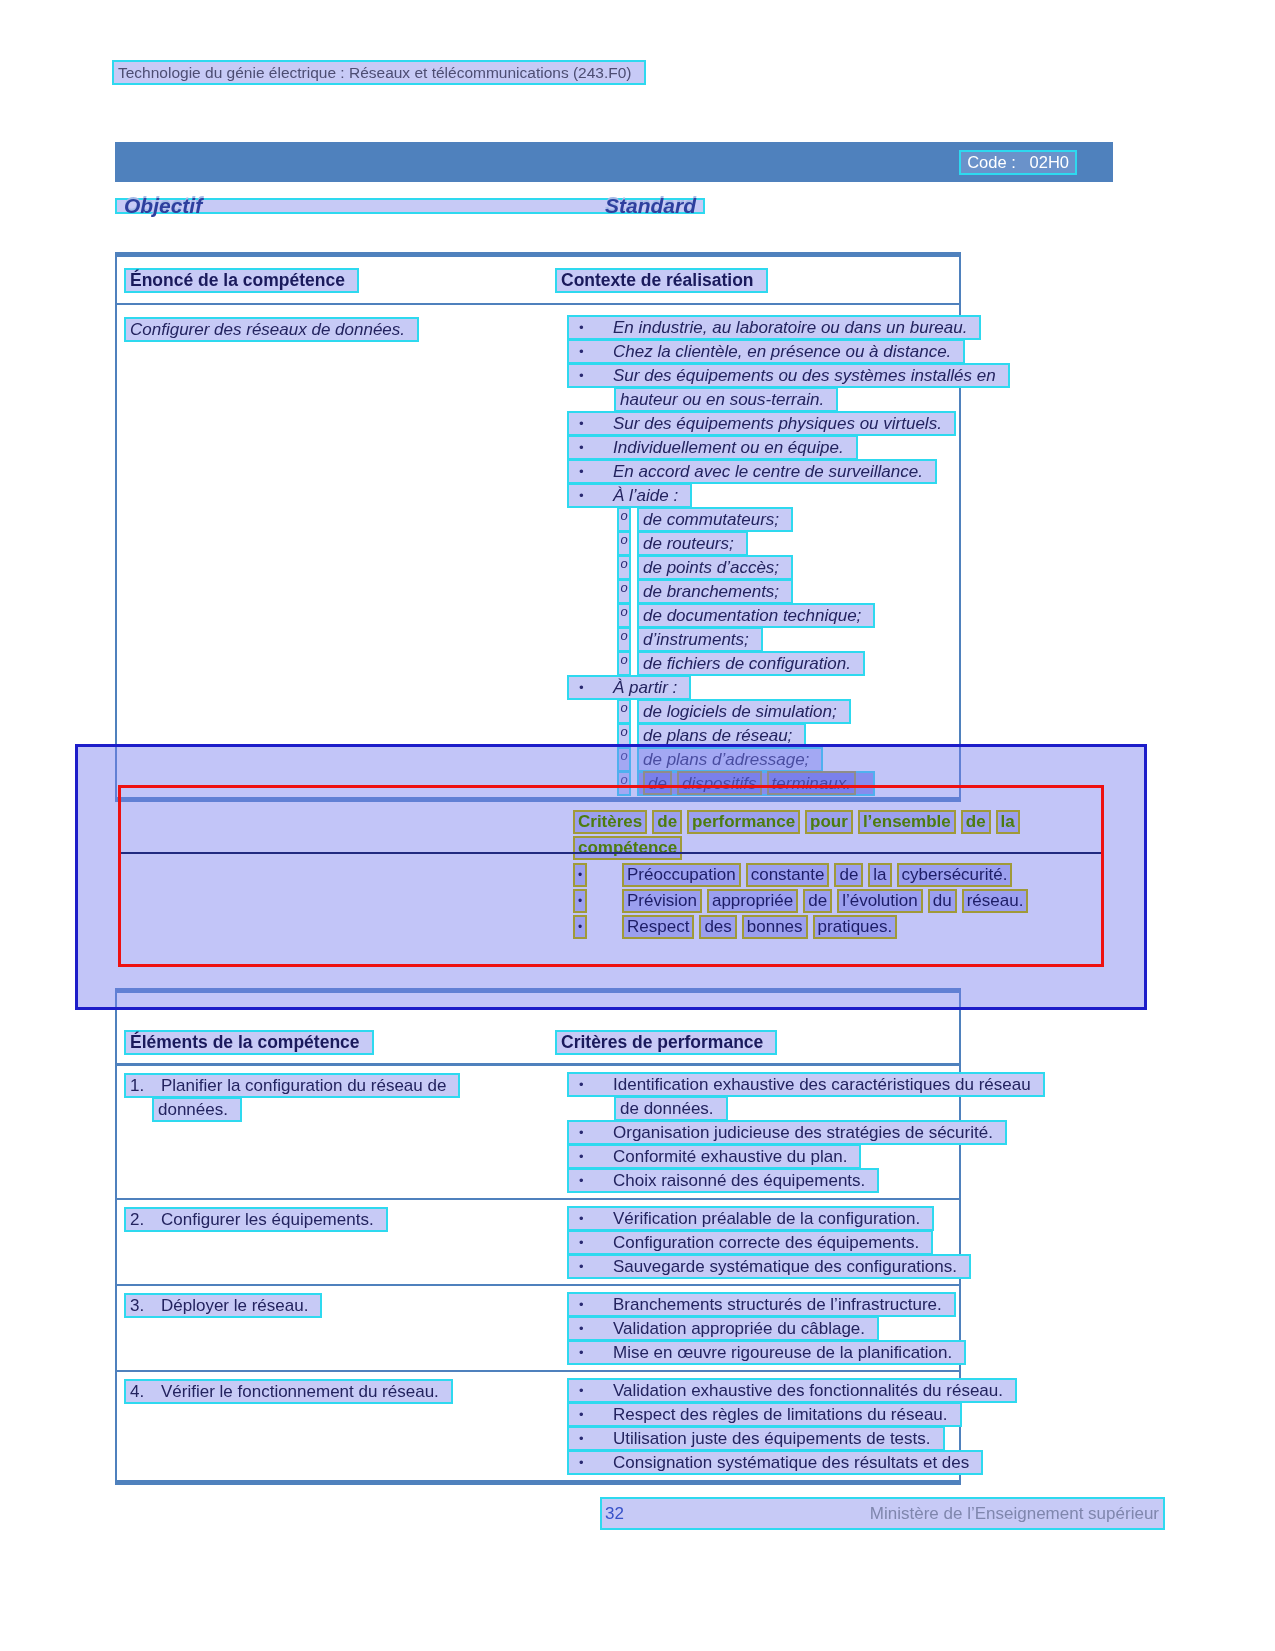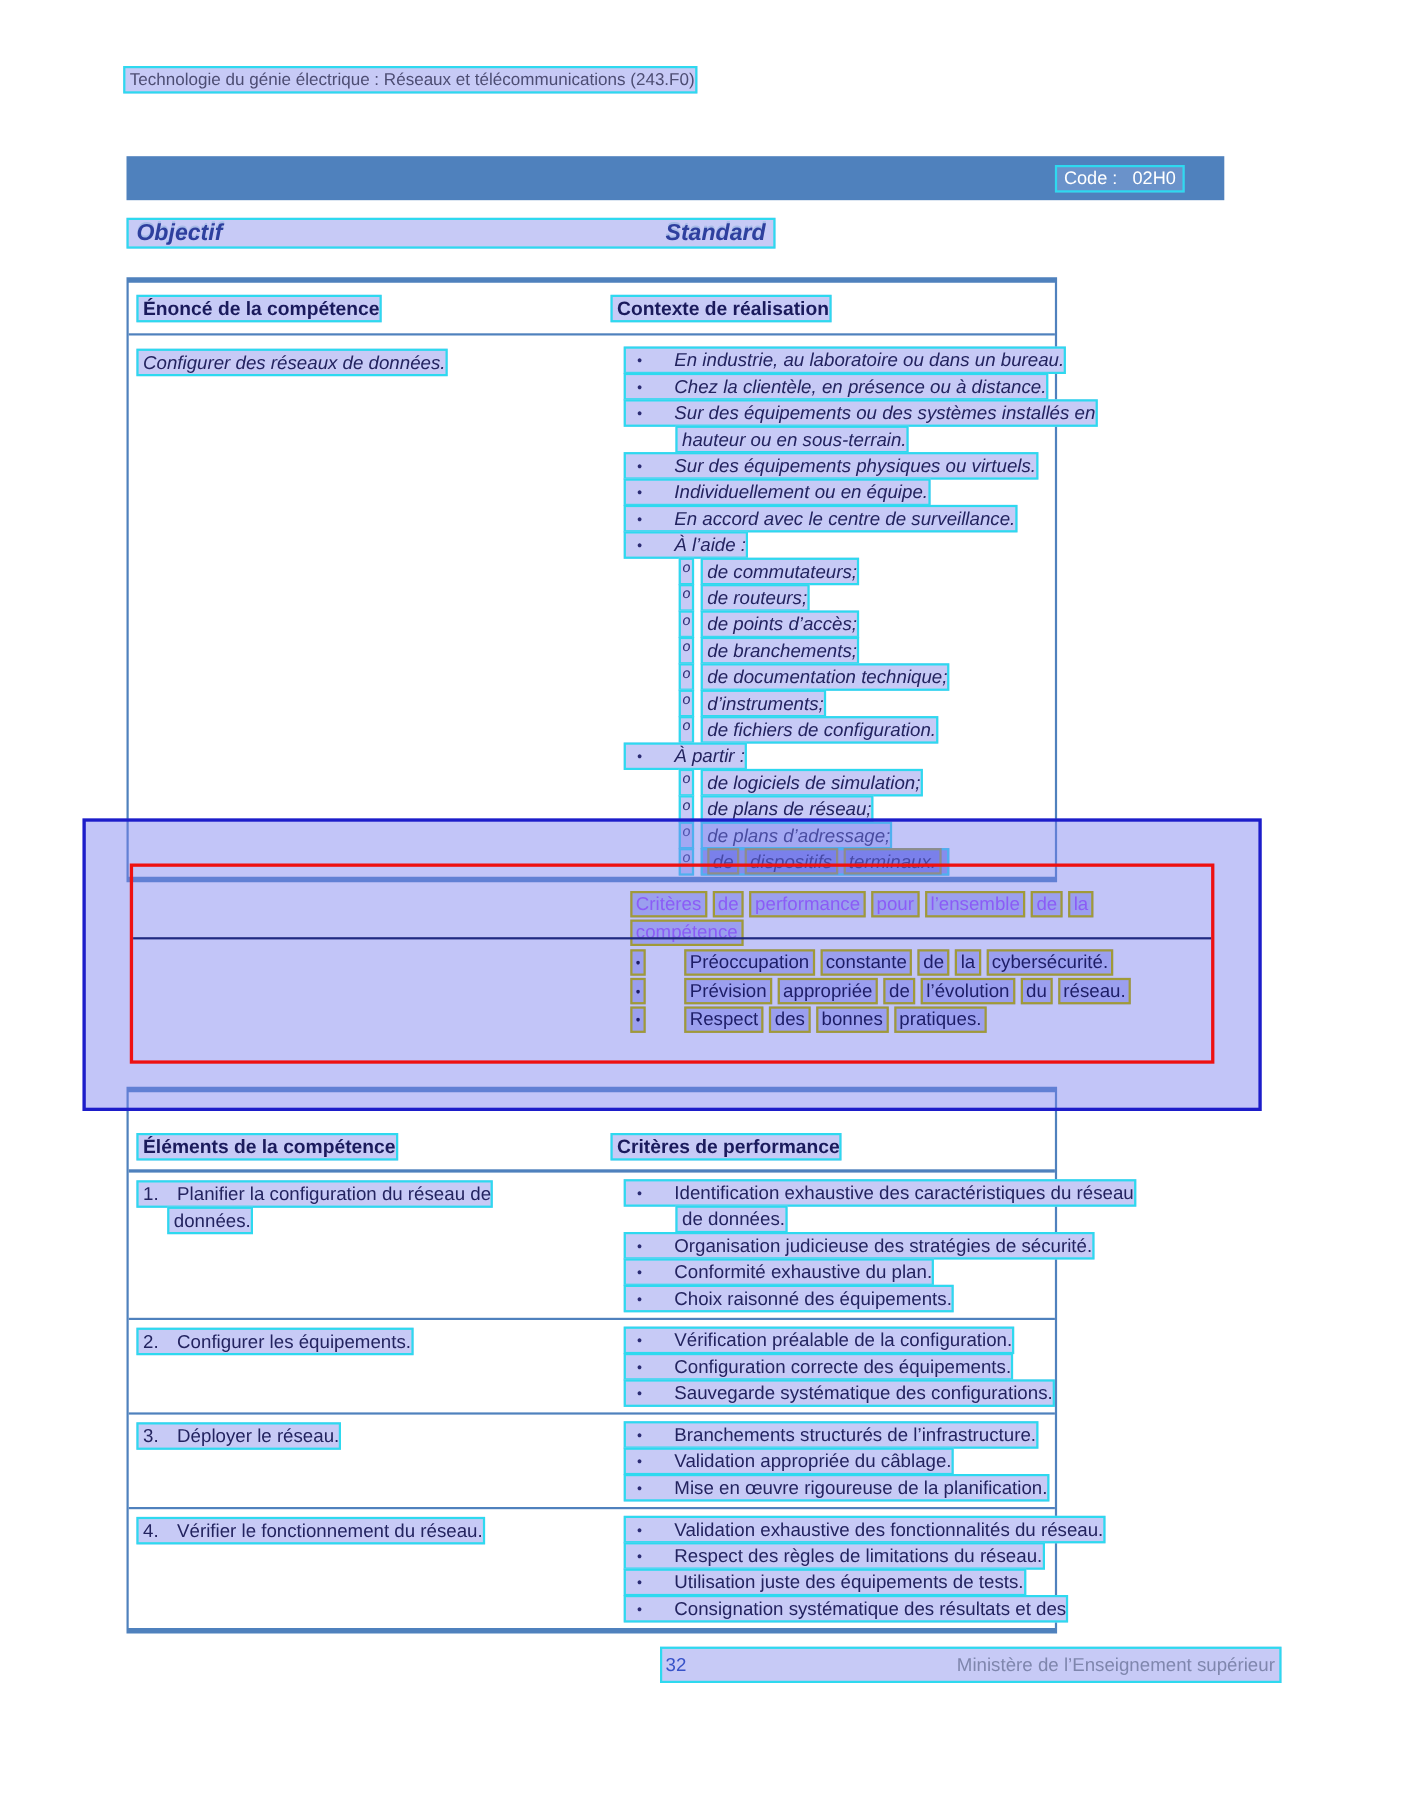--- a/index.html
+++ b/index.html
@@ -2,21 +2,21 @@
 <html lang="fr"><head>
 <meta charset="utf-8">
 <style>
   html,body{margin:0;padding:0;background:#ffffff;}
   .page{position:relative;width:1275px;height:1651px;background:#ffffff;overflow:hidden;
         font-family:"Liberation Sans",sans-serif;color:#23235f;}
   .abs{position:absolute;}
 
   
   .hl{display:inline-flex;align-items:center;background:#c7caf6;border:2px solid #2ed9ef;
-      height:25px;box-sizing:border-box;white-space:pre;padding:0 0 0 4px;
+      height:25px;box-sizing:border-box;white-space:pre;padding:0 12px 0 4px;
       color:#23235f;font-size:17px;line-height:21px;}
   .ln{height:24px;display:flex;align-items:center;}
   .ln.l1 .hl{padding-left:0;}
   .bul{display:inline-flex;width:44px;padding-left:10px;box-sizing:border-box;
        font-size:13px;color:#2a2a72;}
   .l2{padding-left:50px;}
   .b2box{width:14px;height:25px;background:#c7caf6;border:2px solid #2ed9ef;box-sizing:border-box;
          display:flex;justify-content:center;align-items:flex-start;font-size:13px;line-height:13px;
          color:#2a2a72;margin-right:6px;}
   .cont .hl{margin-left:47px;}
@@ -26,21 +26,21 @@
   .runhead .hl{font-size:15.5px;color:#4d4d73;}
 
   
   .banner{left:115px;top:142px;width:998px;height:40px;background:#4f81bd;}
   .codebox{position:absolute;right:36px;top:8px;height:25px;display:inline-flex;align-items:center;
            border:2px solid #2ed9ef;background:rgba(205,210,250,0.22);box-sizing:border-box;
            color:#ffffff;font-size:16.5px;padding:0 6px;white-space:pre;}
 
   
   .heading{left:115px;top:198px;}
-  .headbox{position:relative;width:590px;height:28px;display:flex;align-items:center;
+  .headbox{position:relative;width:590px;height:16px;display:flex;align-items:center;
            background:#c7caf6;border:2px solid #2ed9ef;box-sizing:border-box;}
   .headtxt{font-size:21px;font-weight:bold;font-style:italic;color:#2e3f9e;
            text-shadow:0 -2px 0 #a8bce8;}
   .head-left{padding-left:7px;}
   .head-right{position:absolute;left:488px;}
 
   
   .dtable{left:115px;width:846px;border:2px solid #4f81bd;border-top-width:5px;
           border-bottom-width:5px;box-sizing:border-box;background:#ffffff;}
   .thead{position:relative;height:46px;display:flex;align-items:center;padding-left:7px;
@@ -68,21 +68,21 @@
   .critbox{left:118px;top:785px;width:986px;height:182px;border:3px solid #ee1111;
            box-sizing:border-box;z-index:6;}
   .critinner{position:absolute;left:452px;top:7px;width:520px;}
   .critdivider{position:absolute;left:0;top:64px;width:980px;height:2px;background:#202a80;}
   .critlist{position:absolute;left:452px;top:74px;}
   .crit .hl,.critline .hl{background:#9399ec;}
   .wline{display:flex;align-items:center;height:26px;}
   .wb{display:inline-flex;align-items:center;height:24px;border:2px solid #a09a38;
       background:rgba(82,88,224,0.35);padding:0 3px;margin-right:5px;box-sizing:border-box;
       color:#1d1d66;font-size:17px;white-space:pre;}
-  .wtitle .wb{font-weight:normal;color:#8b5cf6;margin-top:28px;}
+  .wtitle .wb{font-weight:bold;color:#4d7c0f;margin-top:28px;}
   .bul-w{width:14px;justify-content:center;font-size:12px;color:#1d1d66;}
   .wordsrow{display:inline-flex;align-items:center;}
 
   
   .footerbox{left:600px;top:1497px;width:565px;height:33px;display:flex;align-items:center;
              background:#c7caf6;border:2px solid #2ed9ef;box-sizing:border-box;padding:0 4px;gap:30px;}
   .pagenum{font-size:17px;color:#3752c8;margin-left:-1px;}
   .ministry{margin-left:auto;font-size:17px;color:#7f86ad;}
 </style>
 </head>

